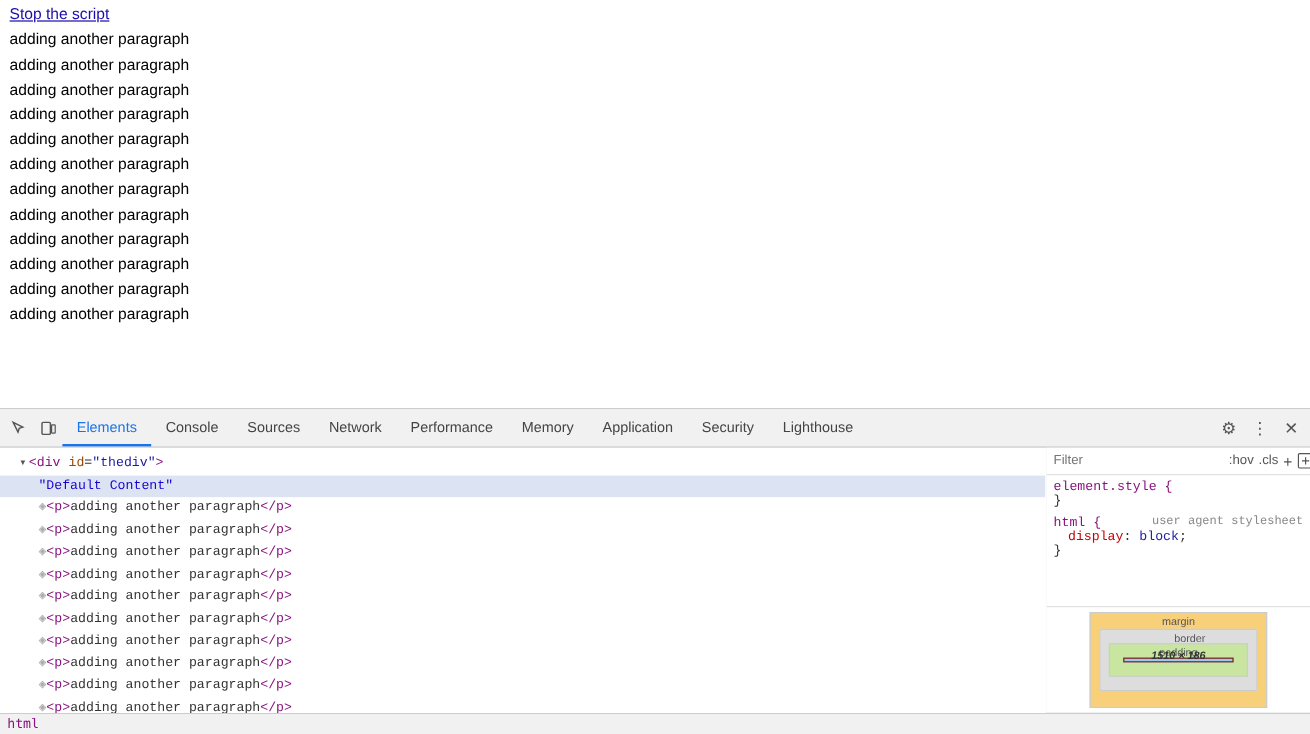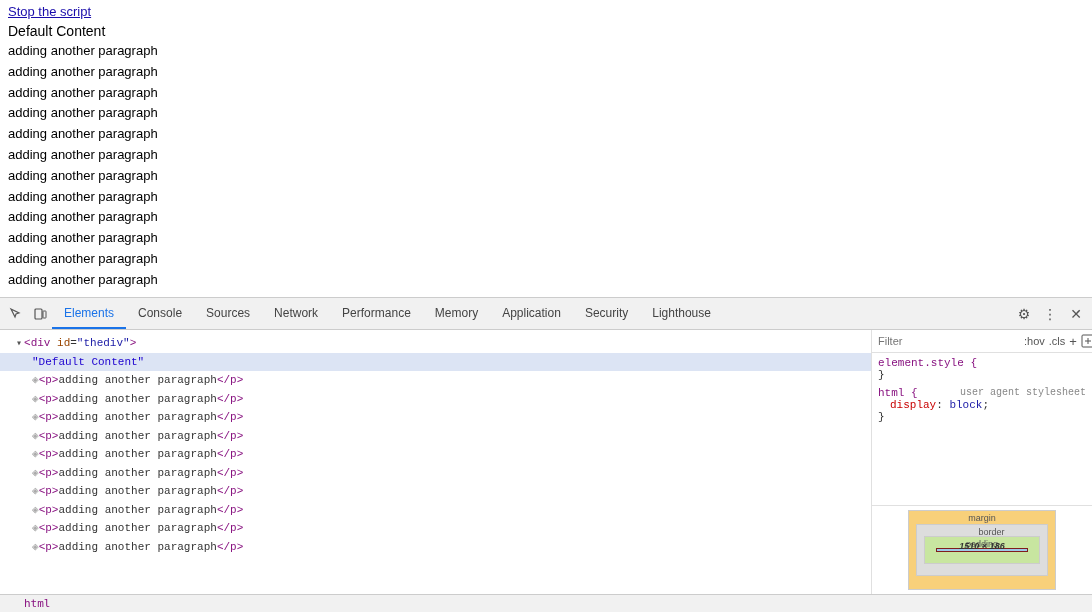--- a/index.html
+++ b/index.html
@@ -33,21 +33,21 @@
 
     .page-paragraph {
       font-size: 13px;
       color: #000;
       line-height: 1.6;
     }
 
     
     #devtools {
       width: 100%;
-      height: 315px;
+      height: 272px;
       background: #f8f8f8;
       border-top: 1px solid #ccc;
       display: flex;
       flex-direction: column;
       position: absolute;
       bottom: 0;
       left: 0;
     }
 
     
@@ -321,39 +321,38 @@
       font-weight: bold;
     }
 
     
     #html-tag-bar {
       height: 18px;
       background: #f1f1f1;
       border-top: 1px solid #ccc;
       display: flex;
       align-items: center;
-      padding: 0 24px;
+      padding: 0 6px;
       font-family: monospace;
       font-size: 11px;
       color: #555;
     }
 
     .html-tag-item {
       color: #881280;
       cursor: pointer;
     }
   </style>
 </head>
 <body>
 
 <div style="position: relative; width: 1092px; height: 612px; overflow: hidden;">
 
   <div id="page-content">
     <a id="stop-script-link">Stop the script</a>
-    <div id="default-content-heading">Default Content</div>
     <div id="paragraphs-container">
 
     <p class="page-paragraph">adding another paragraph</p>
         <p class="page-paragraph">adding another paragraph</p>
         <p class="page-paragraph">adding another paragraph</p>
         <p class="page-paragraph">adding another paragraph</p>
         <p class="page-paragraph">adding another paragraph</p>
         <p class="page-paragraph">adding another paragraph</p>
         <p class="page-paragraph">adding another paragraph</p>
         <p class="page-paragraph">adding another paragraph</p>

